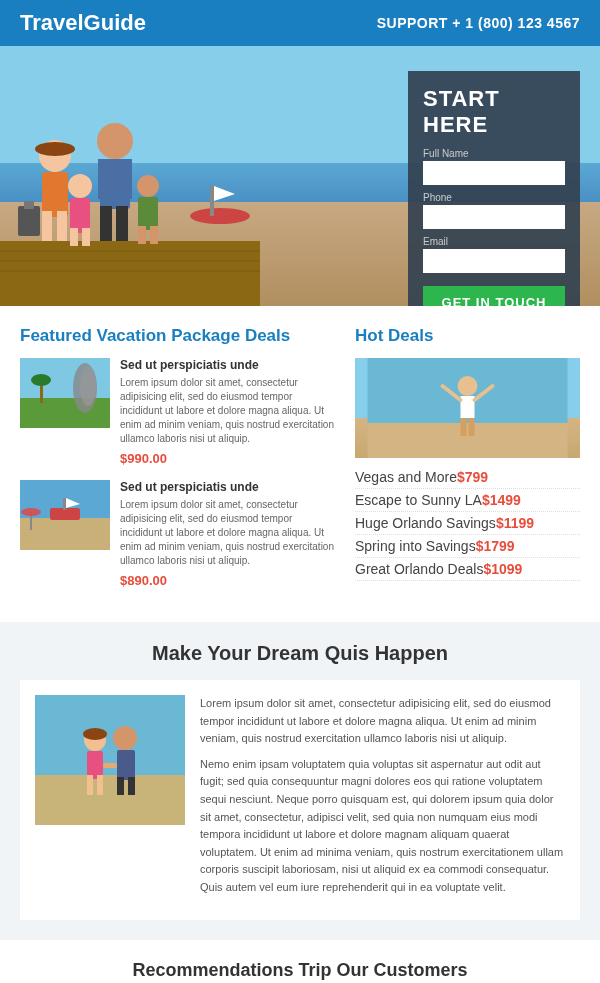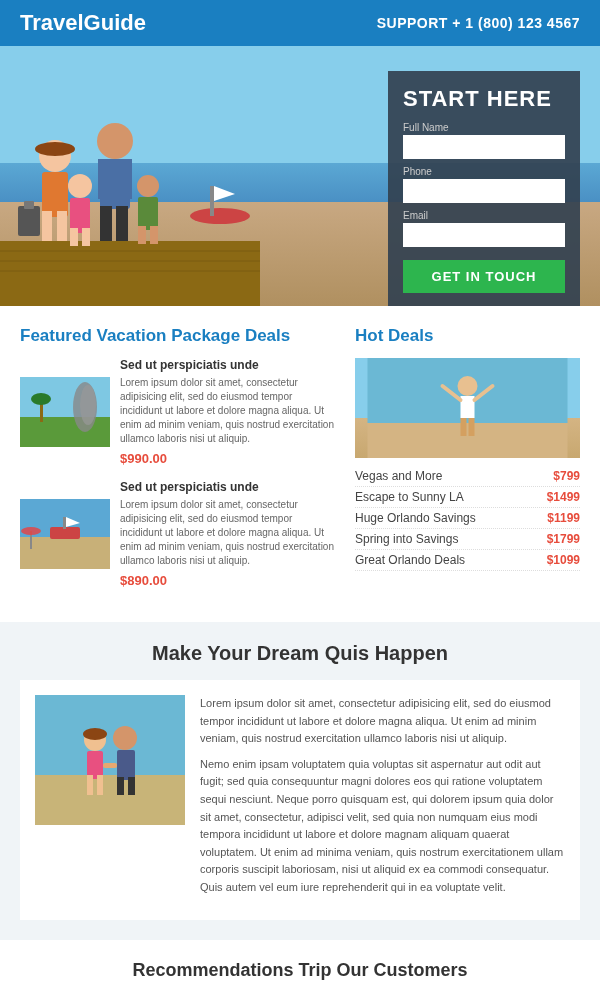--- a/index.html
+++ b/index.html
@@ -39,21 +39,21 @@
       top: 0; left: 0; right: 0; bottom: 0;
       background: linear-gradient(to bottom, #87ceeb 0%, #87ceeb 45%, #5ba8d4 45%, #4a90c4 60%, #c8a882 60%, #b09060 100%);
       z-index: 0;
     }
 
     
     .hero-form {
       position: absolute;
       right: 20px;
       top: 25px;
-      width: 192px;
+      width: 172px;
       background: rgba(50, 65, 80, 0.92);
       padding: 15px;
       z-index: 10;
     }
     .hero-form h2 {
       color: white;
       font-size: 22px;
       font-weight: 900;
       margin-bottom: 10px;
       letter-spacing: 1px;
@@ -111,21 +111,20 @@
       font-size: 17px;
       font-weight: bold;
       color: #1a7fc1;
       margin-bottom: 12px;
     }
 
     .deal-item {
       display: flex;
       gap: 10px;
       margin-bottom: 14px;
-      align-items: center;
     }
     .deal-img {
       width: 90px;
       height: 70px;
       flex-shrink: 0;
       overflow: hidden;
     }
     .deal-img-rock {
       background: linear-gradient(to bottom, #87ceeb 0%, #87ceeb 50%, #4a8a4a 50%, #3a7a3a 100%);
       position: relative;
@@ -157,22 +156,22 @@
       height: 100px;
       background: linear-gradient(to bottom, #87ceeb 0%, #87ceeb 60%, #d4b483 60%, #c8a870 100%);
       margin-bottom: 8px;
       position: relative;
     }
     .hot-deal-list {
       list-style: none;
     }
     .hot-deal-list li {
       display: flex;
-      justify-content: space-between;
-      font-size: 12px;
+      justify-content: flex-start;
+      font-size: 14px;
       padding: 3px 0;
       border-bottom: 1px dotted #ddd;
       color: #444;
     }
     .hot-deal-list li .hd-price {
       color: #e74c3c;
       font-weight: bold;
     }
 
     

